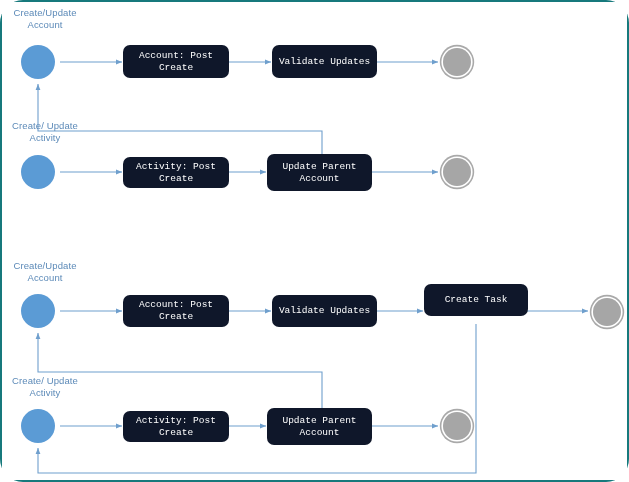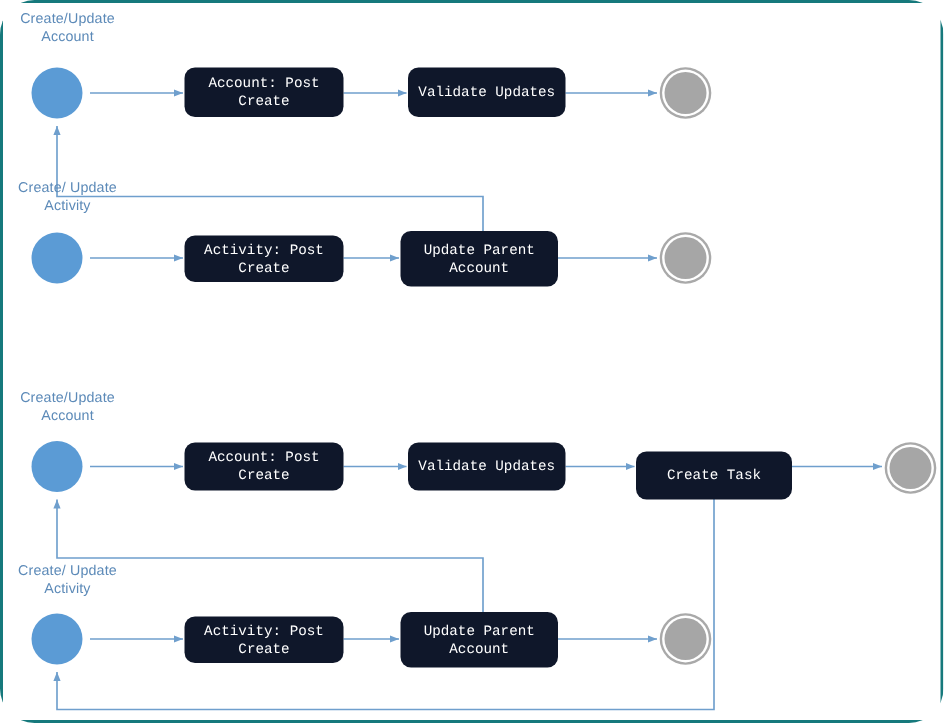--- a/index.html
+++ b/index.html
@@ -120,21 +120,21 @@
 
   <div class="swim-label" style="left:2px;top:260px;width:86px;">Create/Update
 Account</div>
 
   <div class="start-node" style="left:21px;top:294px;width:34px;height:34px;"></div>
 
   <div class="act-box" style="left:123px;top:295px;width:106px;height:32px;">Account: Post Create</div>
 
   <div class="act-box" style="left:272px;top:295px;width:105px;height:32px;">Validate Updates</div>
 
-  <div class="act-box" style="left:424px;top:301px;width:104px;height:32px;">Create Task</div>
+  <div class="act-box" style="left:424px;top:284px;width:104px;height:32px;">Create Task</div>
 
   <div class="end-node" style="left:593px;top:298px;width:28px;height:28px;"></div>
 
   <div class="swim-label" style="left:2px;top:375px;width:86px;">Create/ Update
 Activity</div>
 
   <div class="start-node" style="left:21px;top:409px;width:34px;height:34px;"></div>
 
   <div class="act-box" style="left:123px;top:411px;width:106px;height:31px;">Activity: Post Create</div>
 

